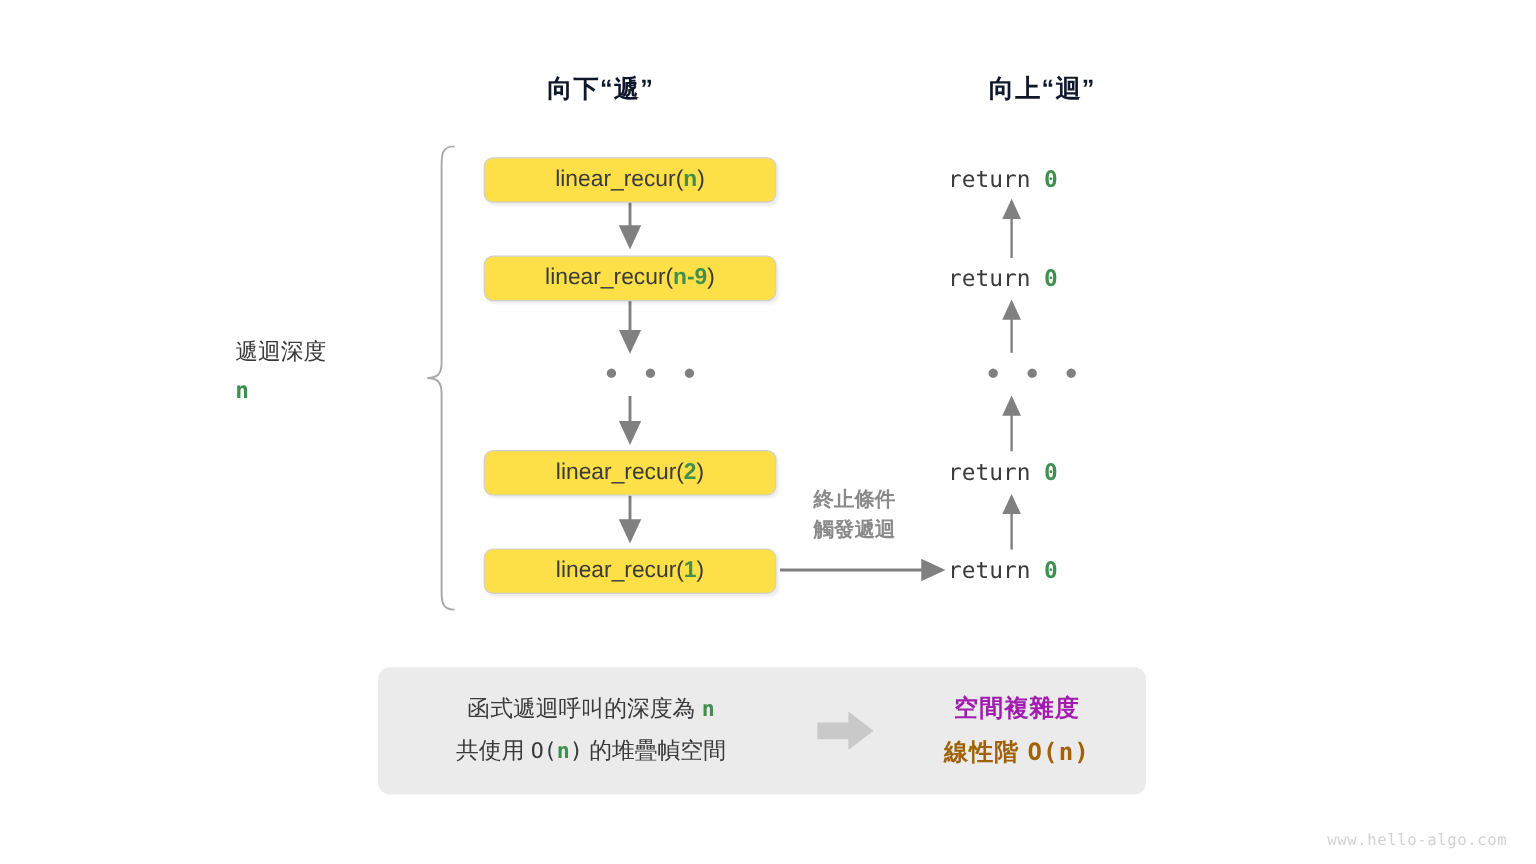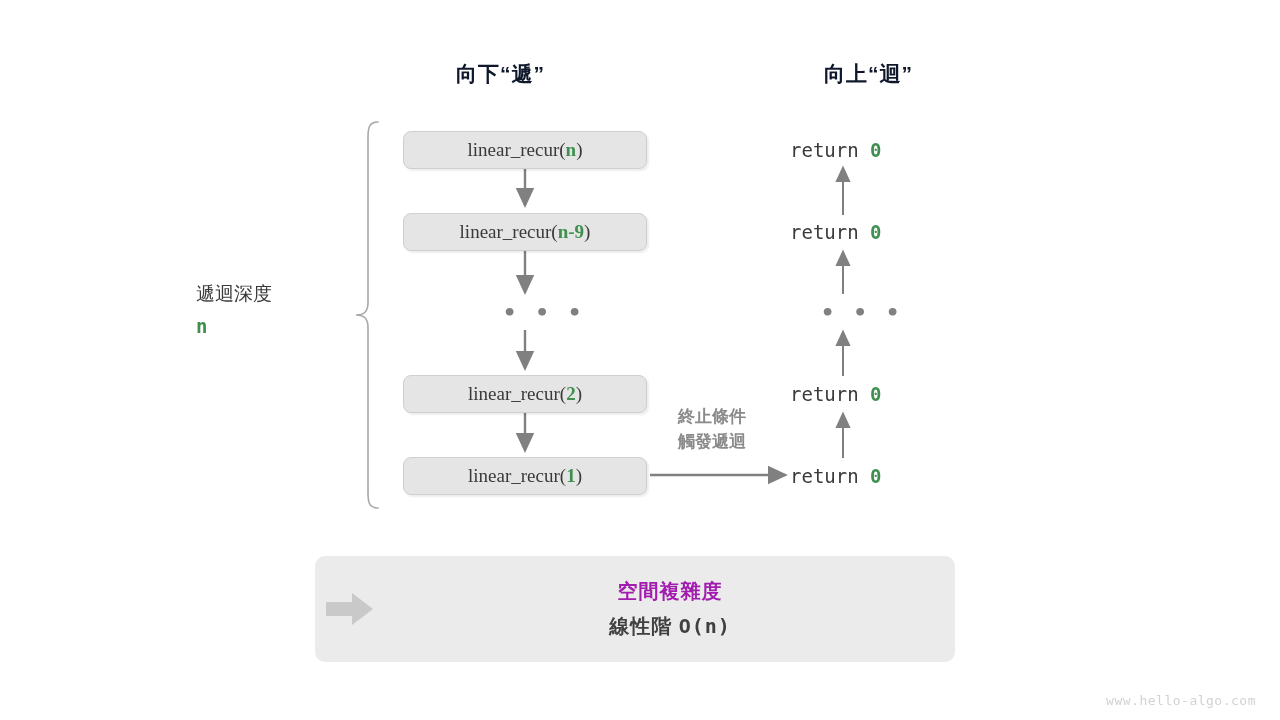--- a/index.html
+++ b/index.html
@@ -31,28 +31,28 @@
     letter-spacing: 1px;
   }
   #head-down { left: 456px; top: 60px; }
   #head-up   { left: 778px; top: 60px; margin-left: 46px; }
 
   
   .call-box {
     position: absolute;
     height: 38px;
     box-sizing: border-box;
-    background: #e5e5e5;
+    background: #fde047;
     border: 1px solid #cfcfcf;
     border-radius: 8px;
     box-shadow: 2px 2px 2px rgba(0,0,0,0.07);
     display: flex;
     align-items: center;
     justify-content: center;
-    font-family: Liberation Serif, serif;
+    font-family: Liberation Sans, sans-serif;
     font-size: 19px;
     color: #3a3a3a;
     white-space: nowrap;
   }
   .call-box .arg { color: #3f8f4f; font-weight: bold; }
 
   
   .ret {
     position: absolute;
     font-family: "DejaVu Sans Mono", "Liberation Mono", monospace;
@@ -166,21 +166,21 @@
     font-size: 20px;
     font-weight: bold;
     color: #a21caf;
     letter-spacing: 1px;
   }
   #summary-right .value {
     display: block;
     font-family: "Liberation Sans", "DejaVu Sans", sans-serif;
     font-size: 20px;
     font-weight: bold;
-    color: #404040;
+    color: #a16207;
     letter-spacing: 1px;
   }
   #summary-right .value .mono {
     font-family: "DejaVu Sans Mono", "Liberation Mono", monospace;
   }
 
   
   #watermark {
     position: absolute;
     right: 24px;
@@ -278,20 +278,24 @@
   <div class="ret" style="left:790px; top:383px;">
     <span>return</span>
     <span class="val">0</span>
   </div>
   <div class="ret" style="left:790px; top:465px;">
     <span>return</span>
     <span class="val">0</span>
   </div>
 
   <div id="summary">
+    <div id="summary-left">
+      <span class="line"><span>函式遞迴呼叫的深度為 </span><span class="nvar">n</span></span>
+      <span class="line"><span>共使用 </span><span class="mono">O(</span><span class="nvar">n</span><span class="mono">)</span><span> 的堆疊幀空間</span></span>
+    </div>
     <div id="summary-arrow">
       <svg width="48" height="34" viewBox="0 0 48 34">
         <path d="M 0 10 L 26 10 L 26 1 L 47 17 L 26 33 L 26 24 L 0 24 z" fill="#c9c9c9"></path>
       </svg>
     </div>
     <div id="summary-right">
       <span class="title">空間複雜度</span>
       <span class="value"><span>線性階 </span><span class="mono">O(n)</span></span>
     </div>
   </div>

